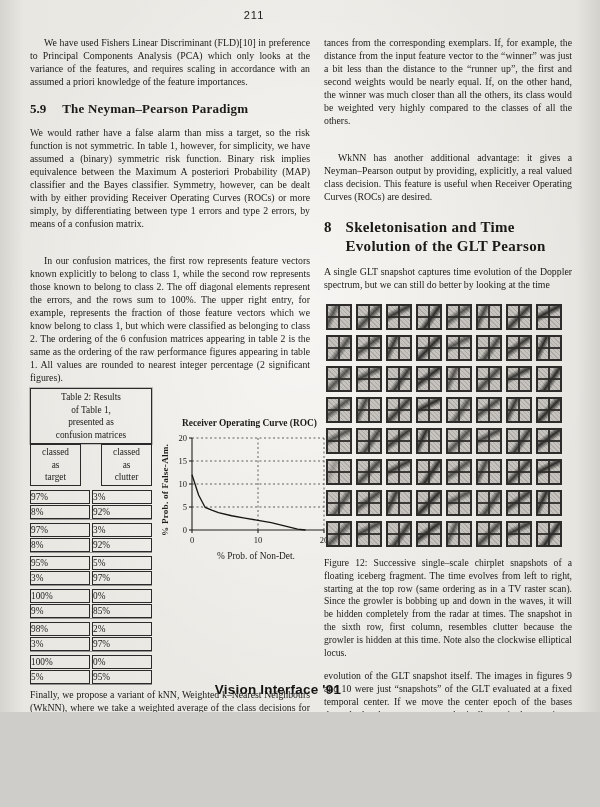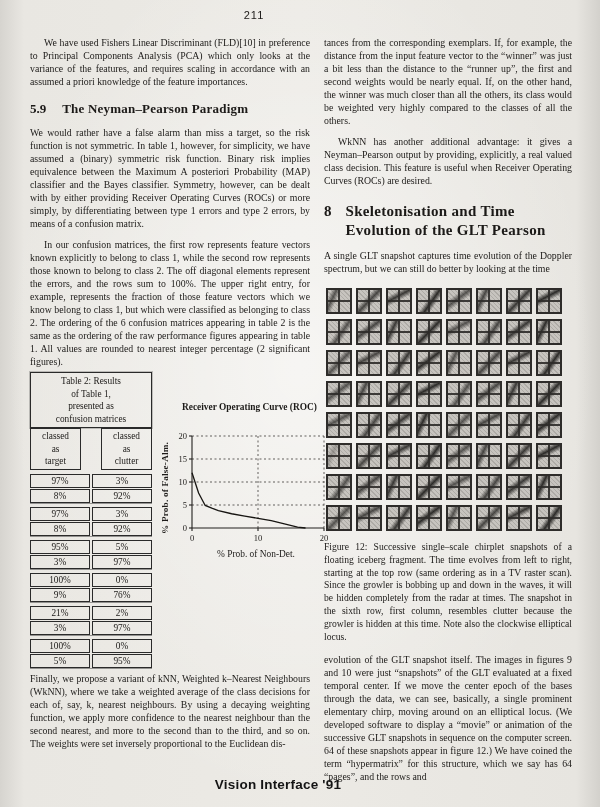--- a/index.html
+++ b/index.html
@@ -1,55 +1,55 @@
 <!DOCTYPE html>
 <html><head>
 <meta charset="utf-8">
 <style>
   html,body{margin:0;padding:0;background:#cfcdc9;}
   .page{
-    position:relative;width:600px;height:807px;overflow:hidden;
+    position:relative;width:600px;height:712px;overflow:hidden;
     background:
       radial-gradient(ellipse at 50% 45%, rgba(255,255,255,.55), rgba(0,0,0,0) 70%),
       linear-gradient(90deg,#d6d4cf 0,#e9e7e2 4%,#eceae5 50%,#e7e5e0 96%,#d3d1cc 100%);
     font-family:"Liberation Serif","DejaVu Serif",serif;
     color:#1c1a18;
   }
   .pageno{position:absolute;top:9px;left:0;width:100%;text-align:center;
     transform:translateX(-46px);font-size:11px;letter-spacing:1px;
     font-family:"Liberation Sans",sans-serif;}
   .cols{position:absolute;top:36px;left:30px;right:28px;display:flex;gap:14px;}
   .col{flex:1;min-width:0;}
   .col.left{flex:0 0 280px;}
   p.body{font-size:9.8px;line-height:13px;text-align:justify;margin:0 0 0 0;}
   p.body.indent{text-indent:14px;}
-  p.mt{margin-top:8px;}
+  p.mt{margin-top:24px;}
   .h-sub{display:flex;align-items:baseline;margin:13px 0 9px 0;font-weight:bold;}
   .h-sub .num{font-size:13px;margin-right:16px;}
   .h-sub .ttl{font-size:13px;letter-spacing:.2px;}
   .h-big{display:flex;margin:15px 0 9px 0;font-weight:bold;}
   .h-big .num{font-size:15px;margin-right:14px;line-height:19px;}
   .h-big .ttl{font-size:15px;line-height:19px;letter-spacing:.3px;}
 
   
   .tc-row{display:flex;margin-top:4px;}
   .t2{flex:0 0 122px;font-size:9.3px;}
   .t2-caption{border:1px solid #2a2a2a;box-shadow:0 0 0 1px rgba(40,40,40,.25);
     text-align:center;white-space:pre-line;line-height:12.5px;padding:2px 6px;margin-bottom:0;}
   .t2-head{display:flex;gap:20px;margin-bottom:4px;}
   .t2-head .cell{flex:1;border:1px solid #2a2a2a;text-align:center;white-space:pre-line;
     line-height:12.5px;padding:1px 0;}
   .t2-block{margin-bottom:4px;box-shadow:0 1px 0 rgba(40,40,40,.45);}
   .t2-row{display:flex;gap:2px;margin-bottom:1px;}
-  .t2-row .cell{flex:1;border:1px solid #2a2a2a;text-align:center;padding:0;line-height:12px;}
+  .t2-row .cell{flex:1;border:1px solid #2a2a2a;text-align:left;padding:0;line-height:12px;}
 
   
   .chart{flex:1;margin-top:30px;padding-left:8px;}
   .chart-title{font-size:9.4px;font-weight:bold;text-align:left;padding-left:22px;
-    white-space:nowrap;margin-bottom:16px;}
+    white-space:nowrap;margin-bottom:2px;}
   .chart-mid{display:flex;align-items:center;}
   .ylab{writing-mode:vertical-rl;transform:rotate(180deg);font-size:9.2px;font-weight:bold;
     height:120px;text-align:center;letter-spacing:.2px;}
   .xlab{font-size:9.4px;text-align:center;padding-left:22px;margin-top:1px;}
 
   
   .snapgrid{display:grid;grid-template-columns:repeat(8,26px);gap:5px 4px;
     justify-content:flex-start;margin:13px 0 10px 2px;}
   .snap{width:26px;height:26px;box-sizing:border-box;border:2px solid #2e2c2a;
     background:
@@ -130,26 +130,26 @@
                   <div class="cell">97%</div>
                 </div>
               </div>
               <div class="t2-block">
                 <div class="t2-row">
                   <div class="cell">100%</div>
                   <div class="cell">0%</div>
                 </div>
                 <div class="t2-row">
                   <div class="cell">9%</div>
-                  <div class="cell">76%</div>
-                </div>
-              </div>
-              <div class="t2-block">
-                <div class="t2-row">
-                  <div class="cell">21%</div>
+                  <div class="cell">85%</div>
+                </div>
+              </div>
+              <div class="t2-block">
+                <div class="t2-row">
+                  <div class="cell">98%</div>
                   <div class="cell">2%</div>
                 </div>
                 <div class="t2-row">
                   <div class="cell">3%</div>
                   <div class="cell">97%</div>
                 </div>
               </div>
               <div class="t2-block">
                 <div class="t2-row">
                   <div class="cell">100%</div>

